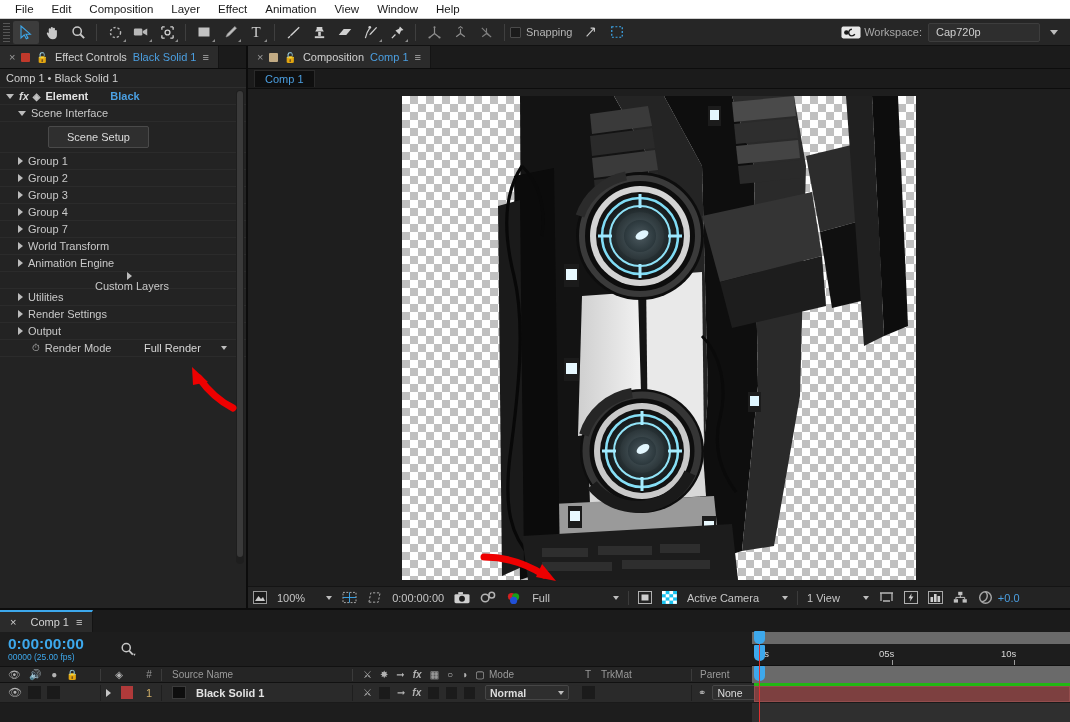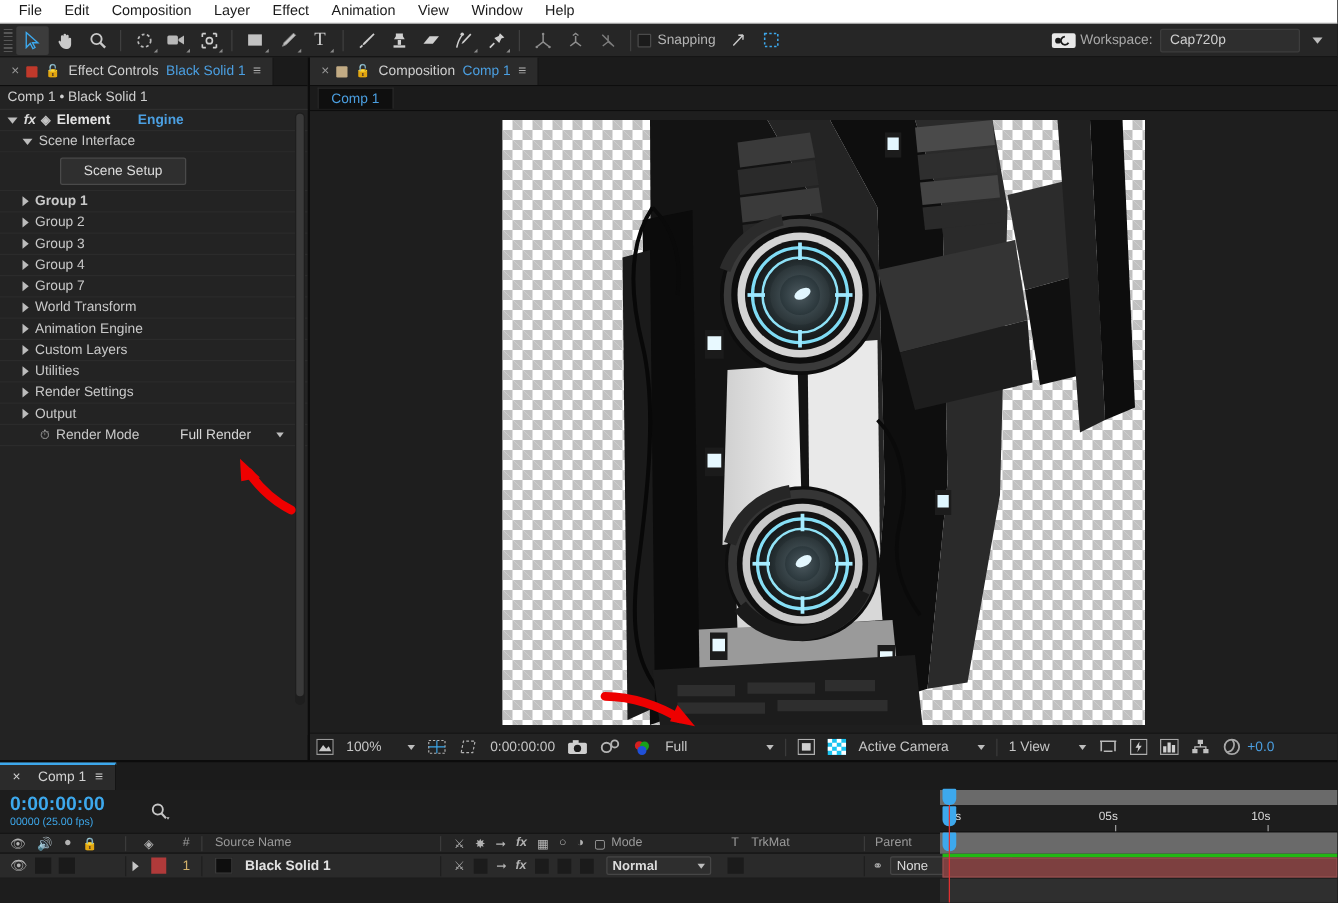--- a/index.html
+++ b/index.html
@@ -361,33 +361,33 @@
 
     <div class="ec-sub">Comp 1 • Black Solid 1</div>
 
     <div class="ec-body">
 
       <div class="ec-row hdr">
         <span class="tri down"></span>
         <span class="fx-badge">fx</span>
         <span class="cube">◈</span>
         <span>Element</span>
-        <span class="reset">Engine</span>
+        <span class="reset">Black</span>
       </div>
 
       <div class="ec-row" style="padding-left:18px;">
         <span class="tri down"></span>
         <span>Scene Interface</span>
       </div>
 
       <div class="scene-setup-wrap">
         <button class="scene-setup">Scene Setup</button>
       </div>
 
-      <div class="ec-row" style="padding-left:18px;font-weight:bold;">
+      <div class="ec-row" style="padding-left:18px;">
         <span class="tri right"></span>
         <span>Group 1</span>
       </div>
       <div class="ec-row" style="padding-left:18px;">
         <span class="tri right"></span>
         <span>Group 2</span>
       </div>
       <div class="ec-row" style="padding-left:18px;">
         <span class="tri right"></span>
         <span>Group 3</span>
@@ -401,21 +401,21 @@
         <span>Group 7</span>
       </div>
       <div class="ec-row" style="padding-left:18px;">
         <span class="tri right"></span>
         <span>World Transform</span>
       </div>
       <div class="ec-row" style="padding-left:18px;">
         <span class="tri right"></span>
         <span>Animation Engine</span>
       </div>
-      <div class="ec-row" style="padding-left:18px;">
+      <div class="ec-row" style="padding-left:18px;flex-direction:column;">
         <span class="tri right"></span>
         <span>Custom Layers</span>
       </div>
       <div class="ec-row" style="padding-left:18px;">
         <span class="tri right"></span>
         <span>Utilities</span>
       </div>
       <div class="ec-row" style="padding-left:18px;">
         <span class="tri right"></span>
         <span>Render Settings</span>

